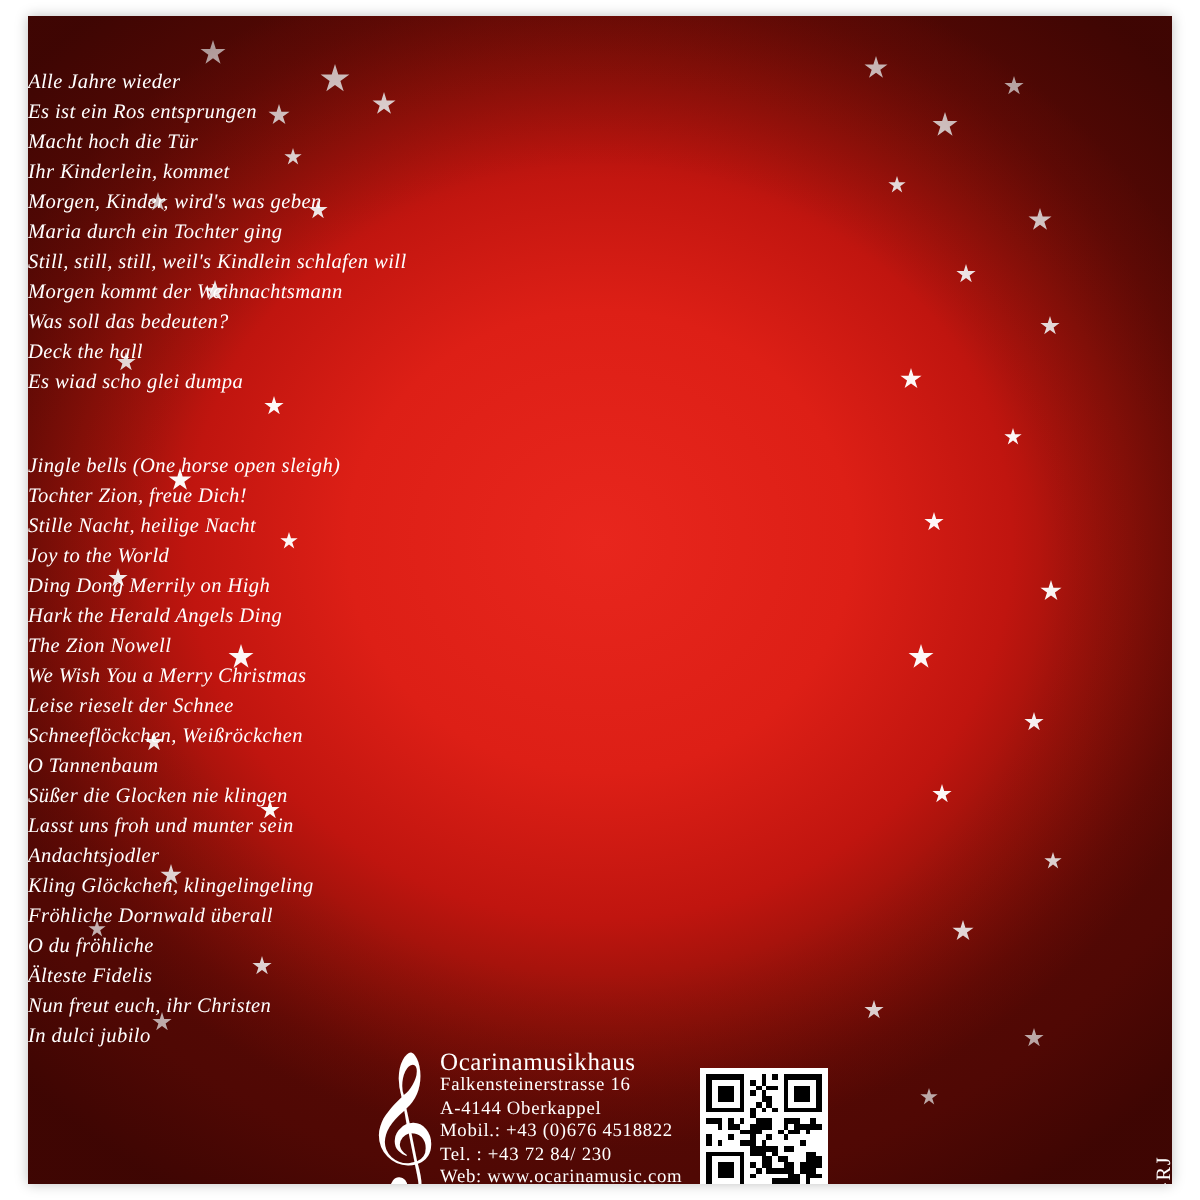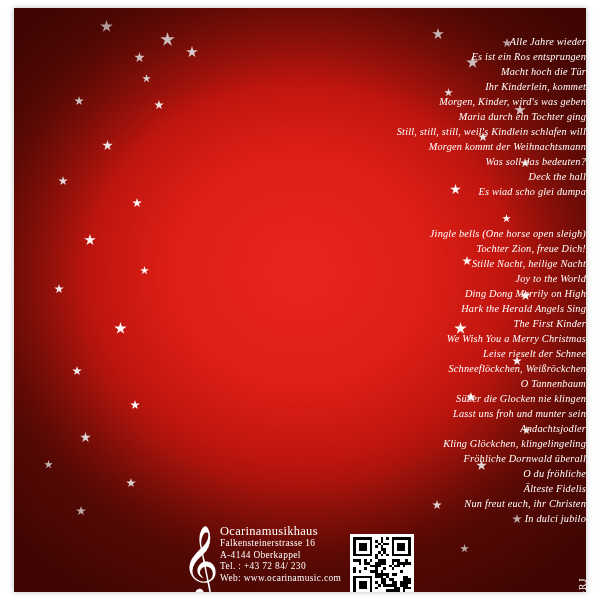--- a/index.html
+++ b/index.html
@@ -61,21 +61,21 @@
     clip-path: polygon(50% 0%, 61% 35%, 98% 35%, 68% 57%, 79% 91%, 50% 70%, 21% 91%, 32% 57%, 2% 35%, 39% 35%);
     opacity: 0.97;
   }
 
   
   #songlist {
     position: absolute;
     left: 0;
     top: 26px;
     width: 572px;
-    text-align: right;
+    text-align: left;
     z-index: 5;
   }
   .song {
     color: #ffffff;
     font-family: "Liberation Serif", serif;
     font-style: italic;
     font-size: 10.3px;
     line-height: 15.05px;
     letter-spacing: 0.2px;
     white-space: nowrap;
@@ -222,22 +222,22 @@
       <div class="song">Morgen kommt der Weihnachtsmann</div>
       <div class="song">Was soll das bedeuten?</div>
       <div class="song">Deck the hall</div>
       <div class="song">Es wiad scho glei dumpa</div>
 
       <div class="song gap">Jingle bells (One horse open sleigh)</div>
       <div class="song">Tochter Zion, freue Dich!</div>
       <div class="song">Stille Nacht, heilige Nacht</div>
       <div class="song">Joy to the World</div>
       <div class="song">Ding Dong Merrily on High</div>
-      <div class="song">Hark the Herald Angels Sing</div>
-      <div class="song">The First Kinder</div>
+      <div class="song">Hark the Herald Angels Ding</div>
+      <div class="song">The Zion Nowell</div>
       <div class="song">We Wish You a Merry Christmas</div>
       <div class="song">Leise rieselt der Schnee</div>
       <div class="song">Schneeflöckchen, Weißröckchen</div>
       <div class="song">O Tannenbaum</div>
       <div class="song">Süßer die Glocken nie klingen</div>
       <div class="song">Lasst uns froh und munter sein</div>
       <div class="song">Andachtsjodler</div>
       <div class="song">Kling Glöckchen, klingelingeling</div>
       <div class="song">Fröhliche Dornwald überall</div>
       <div class="song">O du fröhliche</div>
@@ -245,20 +245,21 @@
       <div class="song">Nun freut euch, ihr Christen</div>
       <div class="song">In dulci jubilo</div>
     </div>
 
     <div id="publisher">
       <div id="clef">𝄞</div>
       <div id="pubtext">
         <div class="pub-title">Ocarinamusikhaus</div>
         <div class="pub-line">Falkensteinerstrasse 16</div>
         <div class="pub-line">A-4144 Oberkappel</div>
+        <div class="pub-line">Mobil.: +43 (0)676 4518822</div>
         <div class="pub-line">Tel. : +43 72 84/ 230</div>
         <div class="pub-line">Web: www.ocarinamusic.com</div>
 
       </div>
     </div>
 
     <div id="qr">
       <div id="qrgrid">
           <i class="on"></i>
           <i class="on"></i>

